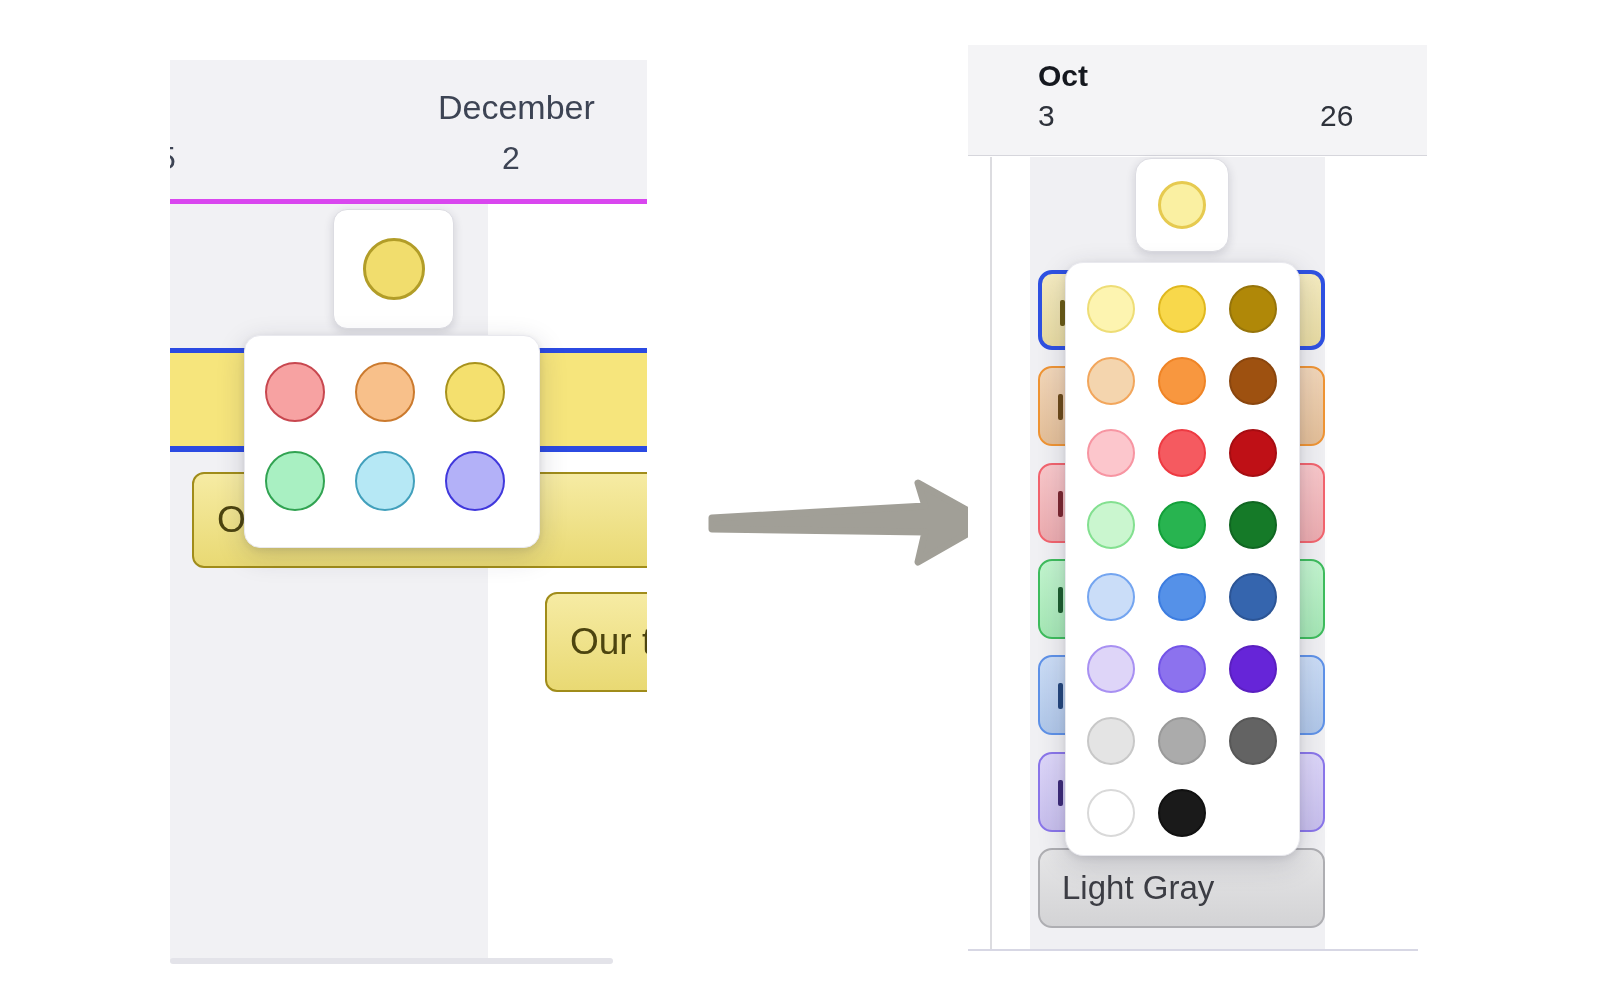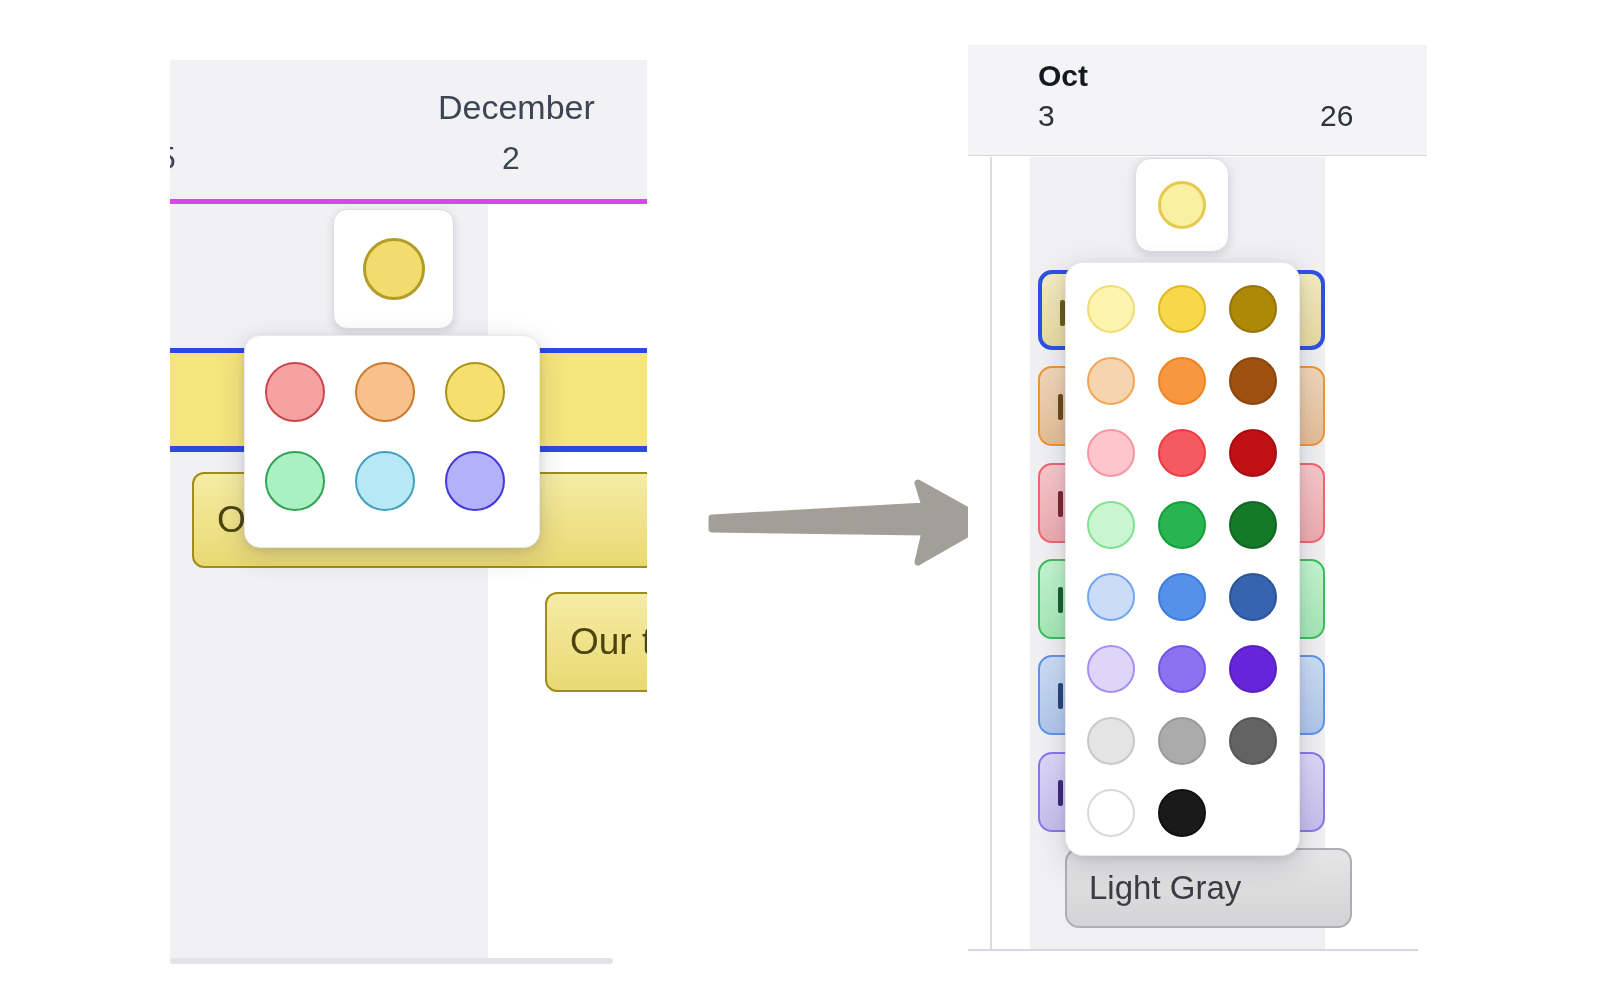--- a/index.html
+++ b/index.html
@@ -60,21 +60,21 @@
   #rp-swatch-btn{left:167px;top:113px;width:92px;height:92px;border-radius:16px;}
   #rp-swatch-btn .circle{width:48px;height:48px;border-width:3px;}
 
   .rbar{position:absolute;left:70px;width:287px;height:80px;border:2px solid;border-radius:14px;
         box-sizing:border-box;
         background-image:linear-gradient(180deg,rgba(255,255,255,.28),rgba(0,0,0,.04));}
   .rbar .stub{position:absolute;left:18px;top:26px;width:5px;height:26px;border-radius:2px;}
   #rbar-0{top:225px;border-width:4px;}
   #rbar-1{top:321px;} #rbar-2{top:418px;} #rbar-3{top:514px;}
   #rbar-4{top:610px;} #rbar-5{top:707px;}
-  #rbar-6{top:803px;display:flex;align-items:center;padding-left:22px;font-size:33px;white-space:nowrap;margin-left:27px;}
+  #rbar-6{top:803px;display:flex;align-items:center;padding-left:22px;font-size:33px;white-space:nowrap;}
 
   #rp-popover{left:97px;top:217px;width:235px;height:594px;border-radius:18px;
               padding:22px 0 0 21px;box-sizing:border-box;}
   .rp-pal-row{display:flex;gap:23px;margin-bottom:24px;}
   .rp-pal-row .circle{width:48px;height:48px;cursor:pointer;}
 </style>
 </head>
 <body>
 
 <div class="stage">

